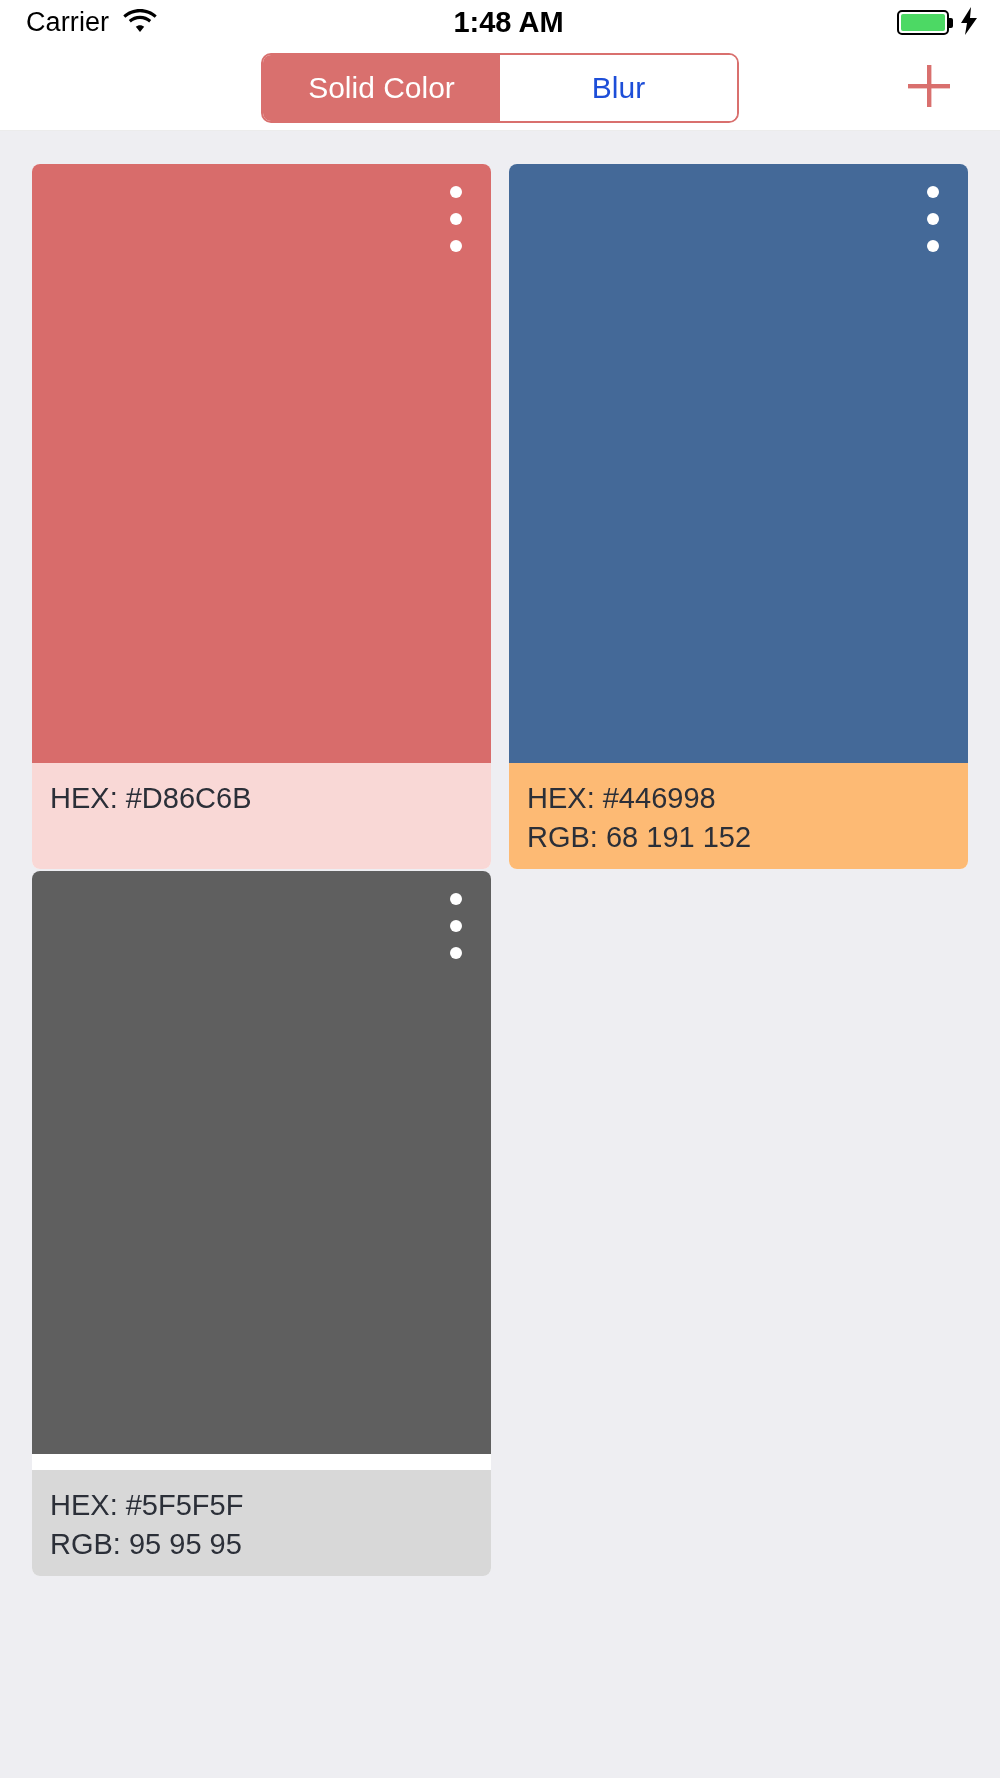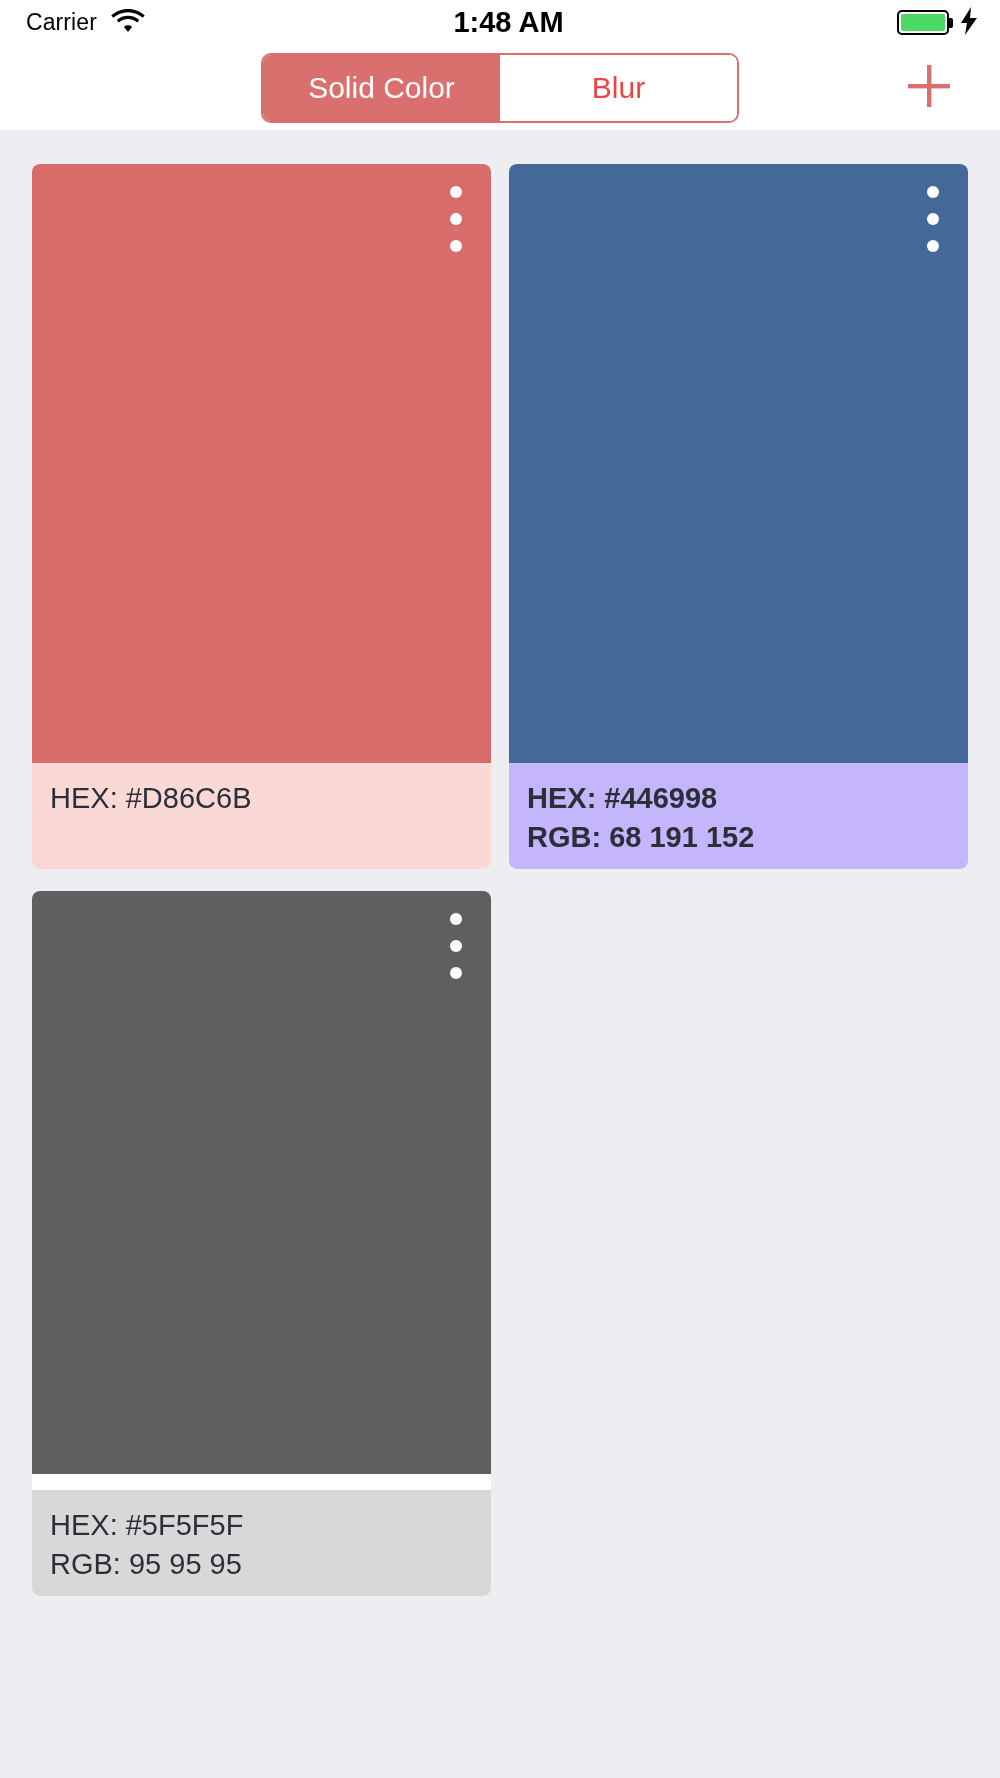--- a/index.html
+++ b/index.html
@@ -19,21 +19,21 @@
     align-items: center;
     padding: 0 22px 0 26px;
     position: relative;
   }
   .status-left {
     display: flex;
     align-items: center;
     gap: 14px;
   }
   .carrier-label {
-    font-size: 23px;
+    font-size: 27px;
     color: #000;
     letter-spacing: 0.1px;
   }
   .wifi-icon { display: block; }
   .status-time {
     position: absolute;
     left: 17px; right: 0;
     text-align: center;
     font-size: 29px;
     font-weight: bold;
@@ -97,41 +97,41 @@
     font-size: 30px;
     cursor: pointer;
     user-select: none;
   }
   .seg.active {
     background: #d9706e;
     color: #ffffff;
   }
   .seg.inactive {
     background: #ffffff;
-    color: #ef4444;
+    color: #1d4ed8;
   }
   .add-button {
     position: absolute;
     right: 44px;
     top: 50%;
     transform: translateY(-50%);
     width: 54px;
     height: 54px;
     display: flex;
     align-items: center;
     justify-content: center;
     cursor: pointer;
   }
 
   
   .grid {
     padding: 33px 32px 0 32px;
     display: grid;
     grid-template-columns: 1fr 1fr;
-    gap: 22px 18px;
+    gap: 2px 18px;
   }
   .card {
     border-radius: 8px;
     overflow: hidden;
     background: #fff;
     display: flex;
     flex-direction: column;
     height: 705px;
   }
   .swatch {
@@ -231,21 +231,21 @@
   </div>
 
   <div class="card">
     <div class="swatch" id="swatch-1" style="background: rgb(68, 105, 152);">
       <div class="menu-dots">
           <i></i>
           <i></i>
           <i></i>
         </div>
     </div>
-    <div class="info" id="info-1" style="background: #c4b5fd; font-weight: bold;">
+    <div class="info" id="info-1" style="background: #fdba74;">
       <div>HEX: #446998</div>
       <div>RGB: 68 191 152</div>
     </div>
   </div>
 
 
   <div class="card">
     <div class="swatch" id="swatch-3" style="background: rgb(95, 95, 95);">
       <div class="menu-dots">
           <i></i>

